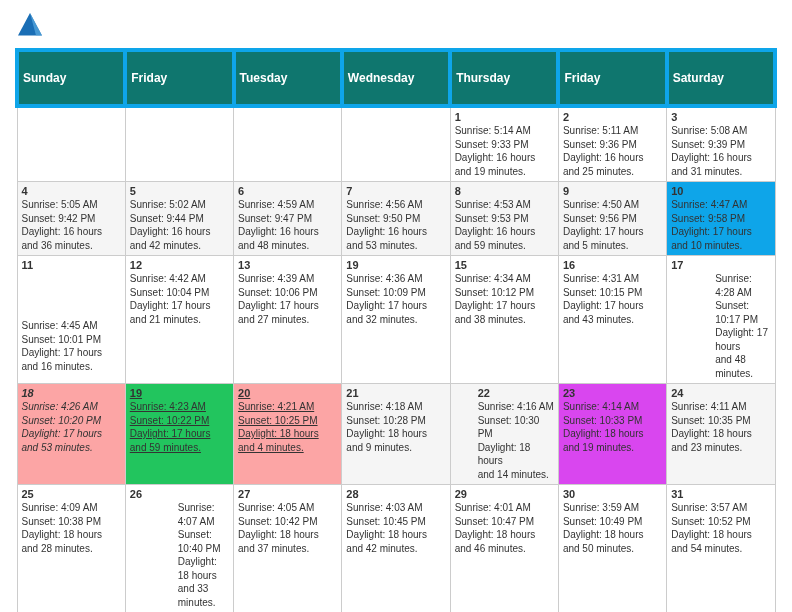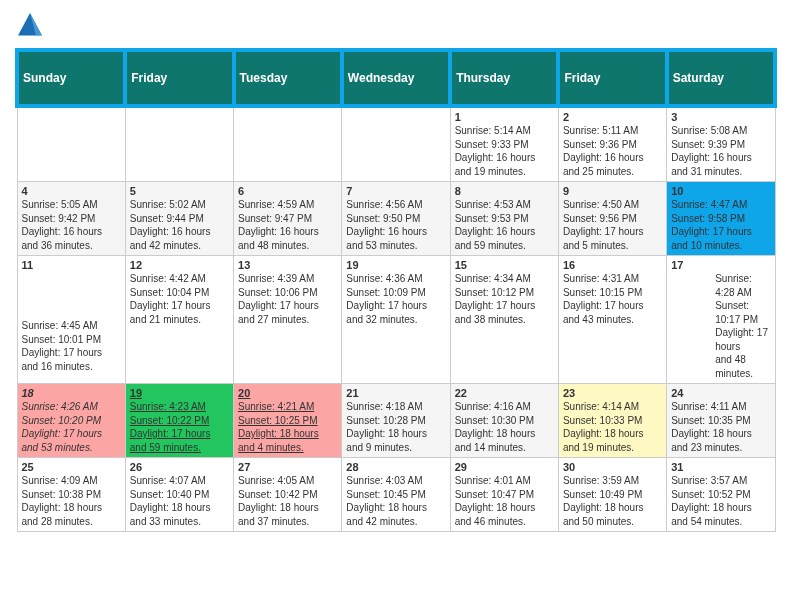--- a/index.html
+++ b/index.html
@@ -287,28 +287,28 @@
 Daylight: 18 hours
 and 4 minutes.</div>
           </td>
           <td style="background: rgb(245, 245, 245);">
             <span class="day-num">21</span>
             <div class="day-info" style="white-space: pre-line;">Sunrise: 4:18 AM
 Sunset: 10:28 PM
 Daylight: 18 hours
 and 9 minutes.</div>
           </td>
-          <td style="background: rgb(245, 245, 245);">
+          <td style="background: rgb(245, 245, 245); padding-left: 27px;">
             <span class="day-num">22</span>
             <div class="day-info" style="white-space: pre-line;">Sunrise: 4:16 AM
 Sunset: 10:30 PM
 Daylight: 18 hours
 and 14 minutes.</div>
           </td>
-          <td style="background: #fef9c3;">
+          <td style="background: #d946ef;">
             <span class="day-num">23</span>
             <div class="day-info" style="white-space: pre-line;">Sunrise: 4:14 AM
 Sunset: 10:33 PM
 Daylight: 18 hours
 and 19 minutes.</div>
           </td>
           <td style="background: rgb(245, 245, 245);">
             <span class="day-num">24</span>
             <div class="day-info" style="white-space: pre-line;">Sunrise: 4:11 AM
 Sunset: 10:35 PM
@@ -319,21 +319,21 @@
         <tr>
           <td>
             <span class="day-num">25</span>
             <div class="day-info" style="white-space: pre-line;">Sunrise: 4:09 AM
 Sunset: 10:38 PM
 Daylight: 18 hours
 and 28 minutes.</div>
           </td>
           <td>
             <span class="day-num">26</span>
-            <div class="day-info" style="white-space: pre-line;">Sunrise: 4:07 AM
+            <div class="day-info" style="white-space: pre-line; margin-left: 48px;">Sunrise: 4:07 AM
 Sunset: 10:40 PM
 Daylight: 18 hours
 and 33 minutes.</div>
           </td>
           <td>
             <span class="day-num">27</span>
             <div class="day-info" style="white-space: pre-line;">Sunrise: 4:05 AM
 Sunset: 10:42 PM
 Daylight: 18 hours
 and 37 minutes.</div>

